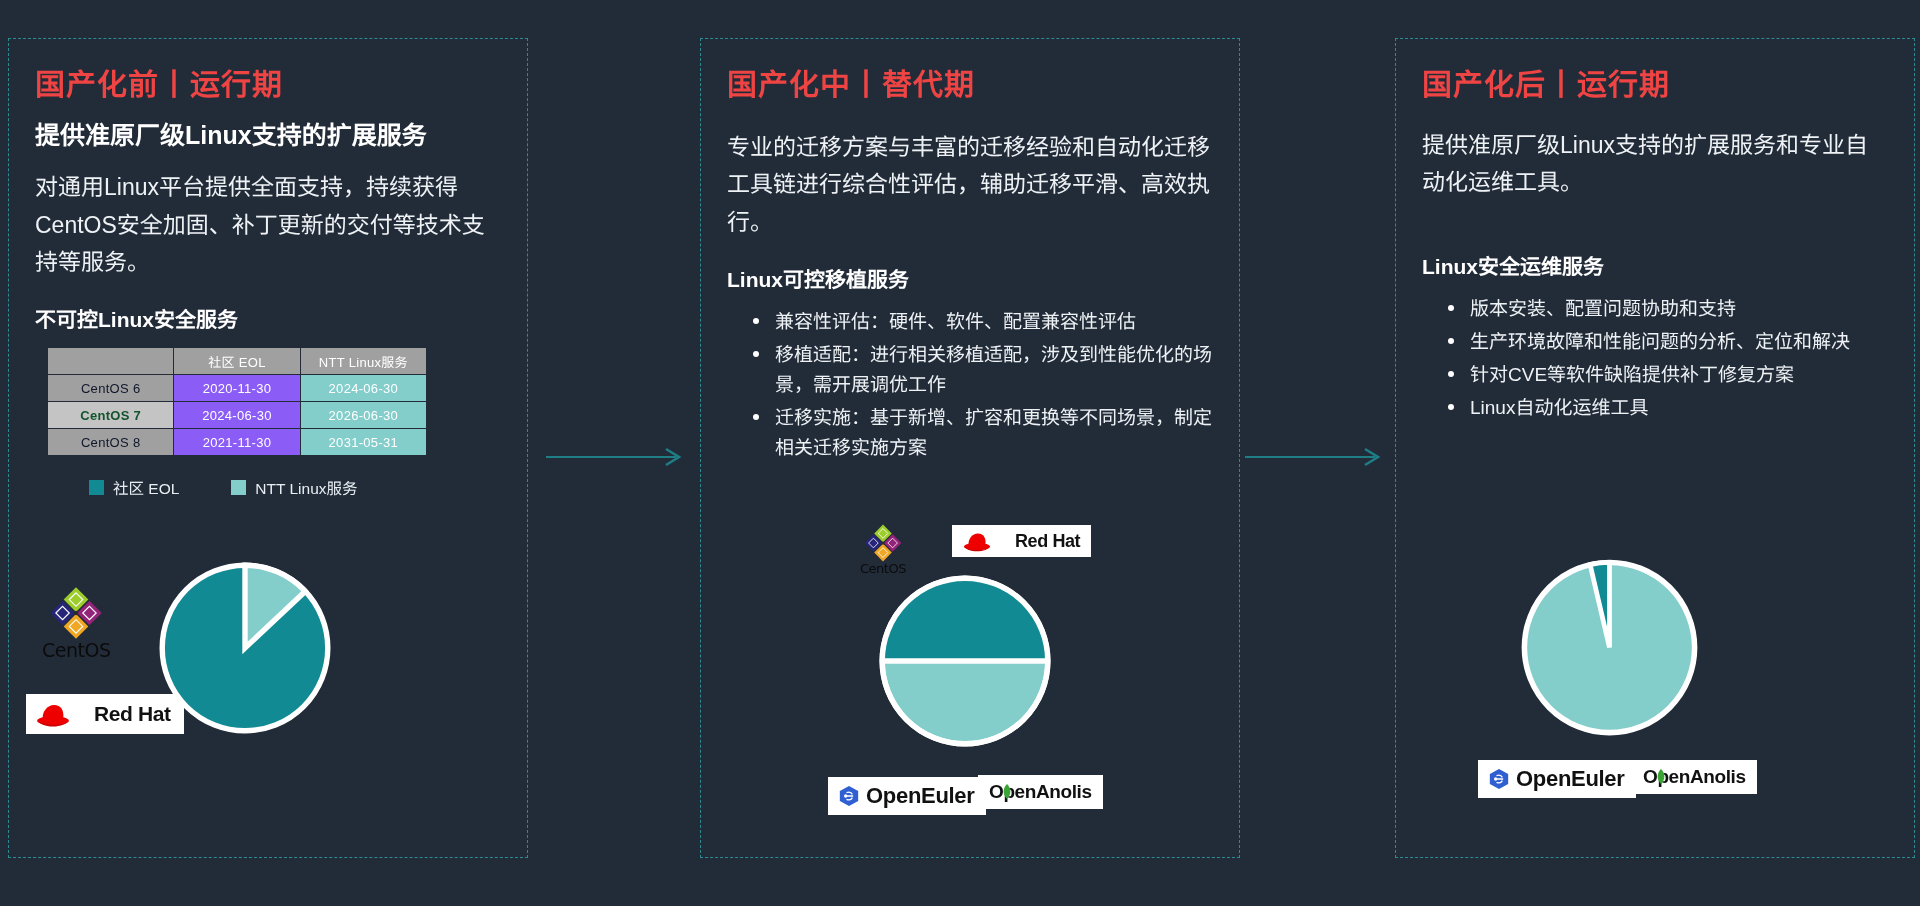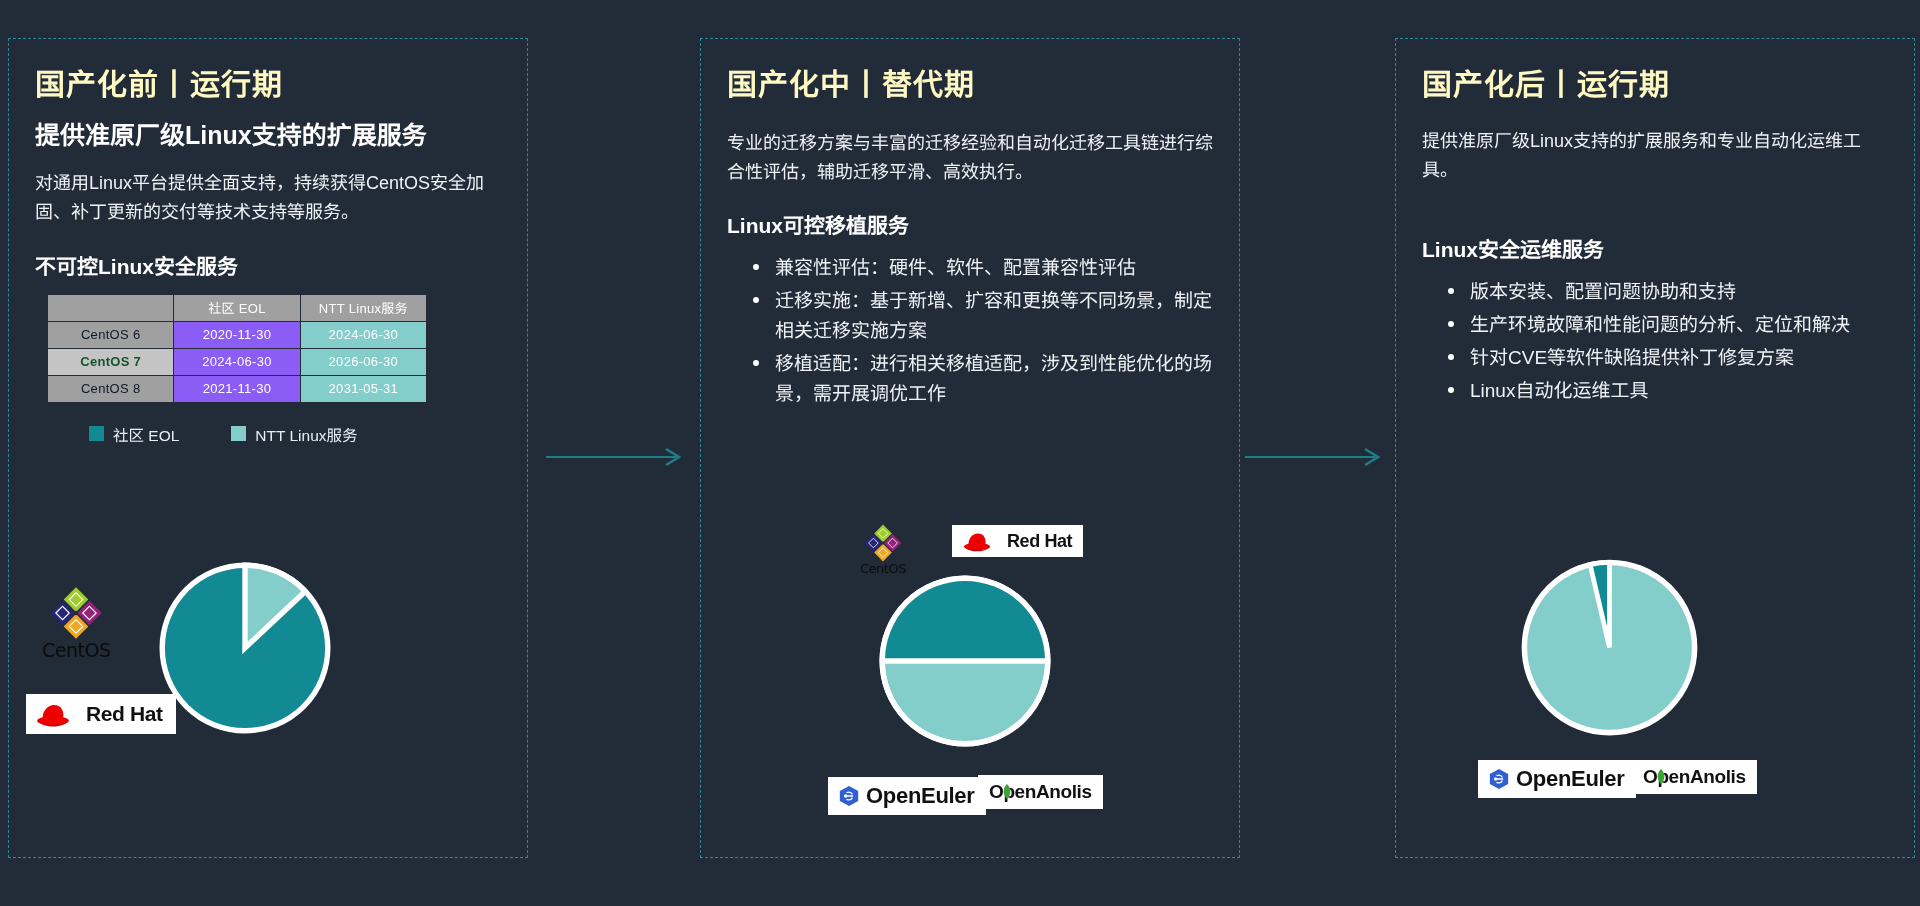--- a/index.html
+++ b/index.html
@@ -22,32 +22,32 @@
   }
   #panel-1{left:8px;width:520px;}
   #panel-2{left:700px;width:540px;}
   #panel-3{left:1395px;width:520px;}
 
   .panel-title{
     font-size:30px;
     font-weight:bold;
     letter-spacing:1px;
     margin:0 0 14px 0;
-    color:#fef9c3;
+    color:#ef4444;
     line-height:1.2;
   }
   .panel-subtitle{
     font-size:25px;
     font-weight:bold;
     margin:0 0 16px 0;
     line-height:1.45;
     color:#ffffff;
   }
   .panel-desc{
-    font-size:18px;
+    font-size:23px;
     line-height:1.62;
     margin:0 0 22px 0;
     color:#eef2f5;
     font-weight:400;
   }
   .section-heading{
     font-size:21px;
     font-weight:bold;
     margin:18px 0 14px 0;
     color:#ffffff;
@@ -111,21 +111,21 @@
   .sw-eol{background:#128a94;}
   .sw-ntt{background:#83cdcb;}
   .centos-wrap{display:flex;flex-direction:column;align-items:center;}
   .centos-text{
     font-family:"DejaVu Sans",sans-serif;
     font-weight:normal;font-size:19px;color:#0b0b0b;
     letter-spacing:-0.5px;margin-top:-2px;
   }
   .redhat-box{
     background:#ffffff;
-    display:flex;align-items:center;gap:16px;
+    display:flex;align-items:center;gap:24px;
     padding:7px 13px 7px 10px;
   }
   .redhat-text{
     color:#111;font-weight:bold;font-size:21px;letter-spacing:-.4px;
     font-family:"Liberation Sans",sans-serif;
   }
   .oe-box,.oa-box{
     background:#ffffff;
     display:flex;align-items:center;gap:7px;
     padding:6px 11px;
@@ -230,22 +230,22 @@
     <polyline points="120,4 133,12 120,20" fill="none" stroke="#1f7d86" stroke-width="2.6"></polyline>
   </svg>
 </div>
 
 <section class="panel" id="panel-2">
   <h1 class="panel-title">国产化中丨替代期</h1>
   <p class="panel-desc" style="margin-top:26px;">专业的迁移方案与丰富的迁移经验和自动化迁移工具链进行综合性评估，辅助迁移平滑、高效执行。</p>
   <h3 class="section-heading">Linux可控移植服务</h3>
   <ul class="bullets">
     <li>兼容性评估：硬件、软件、配置兼容性评估</li>
+    <li>移植适配：进行相关移植适配，涉及到性能优化的场景，需开展调优工作</li>
     <li>迁移实施：基于新增、扩容和更换等不同场景，制定相关迁移实施方案</li>
-    <li>移植适配：进行相关移植适配，涉及到性能优化的场景，需开展调优工作</li>
   </ul>
 </section>
 
 <div style="position:absolute;left:860px;top:523px;" class="centos-wrap">
   <svg width="40" height="40" viewBox="0 0 100 100">
     <polygon points="50,4 72,26 50,48 28,26" fill="#9ccd2a"></polygon>
     <polygon points="96,50 74,72 52,50 74,28" fill="#932279"></polygon>
     <polygon points="50,96 28,74 50,52 72,74" fill="#efa724"></polygon>
     <polygon points="4,50 26,28 48,50 26,72" fill="#262577"></polygon>
     <path d="M50,14 L62,26 L50,38 L38,26 Z" fill="none" stroke="#ffffff" stroke-width="2"></path>

